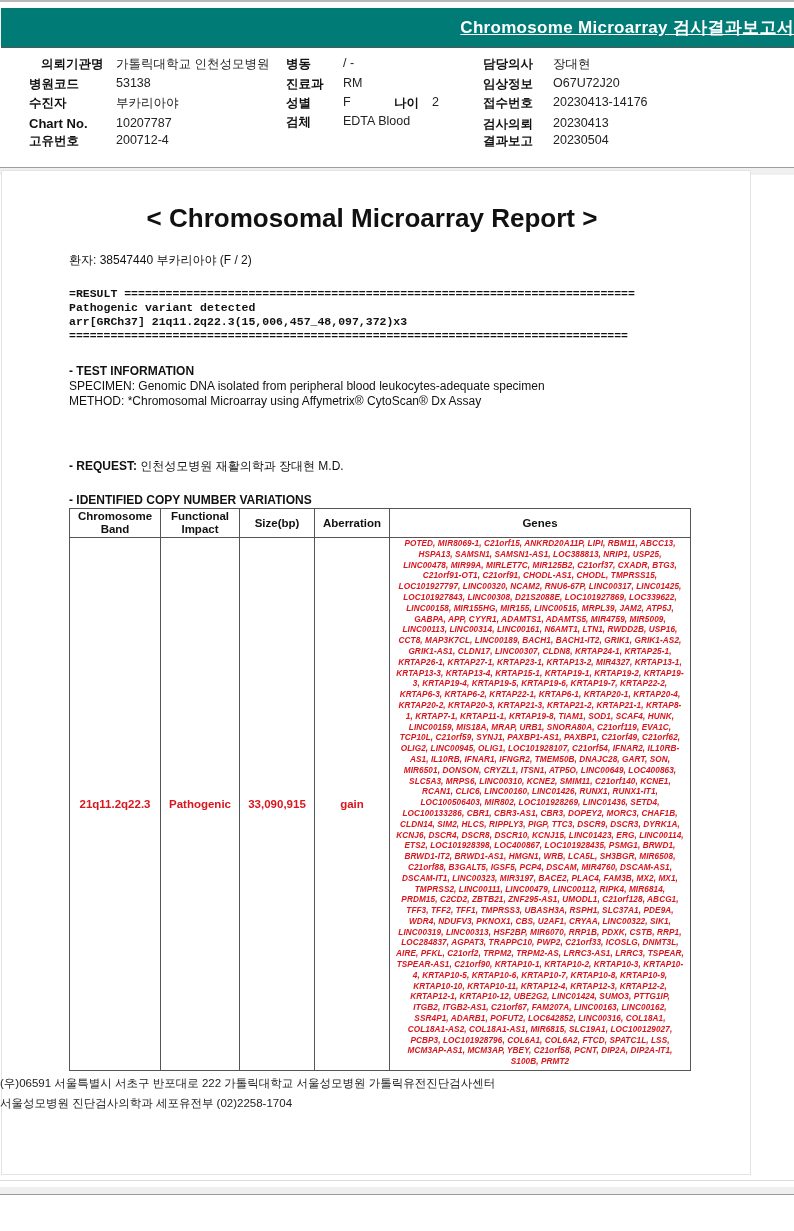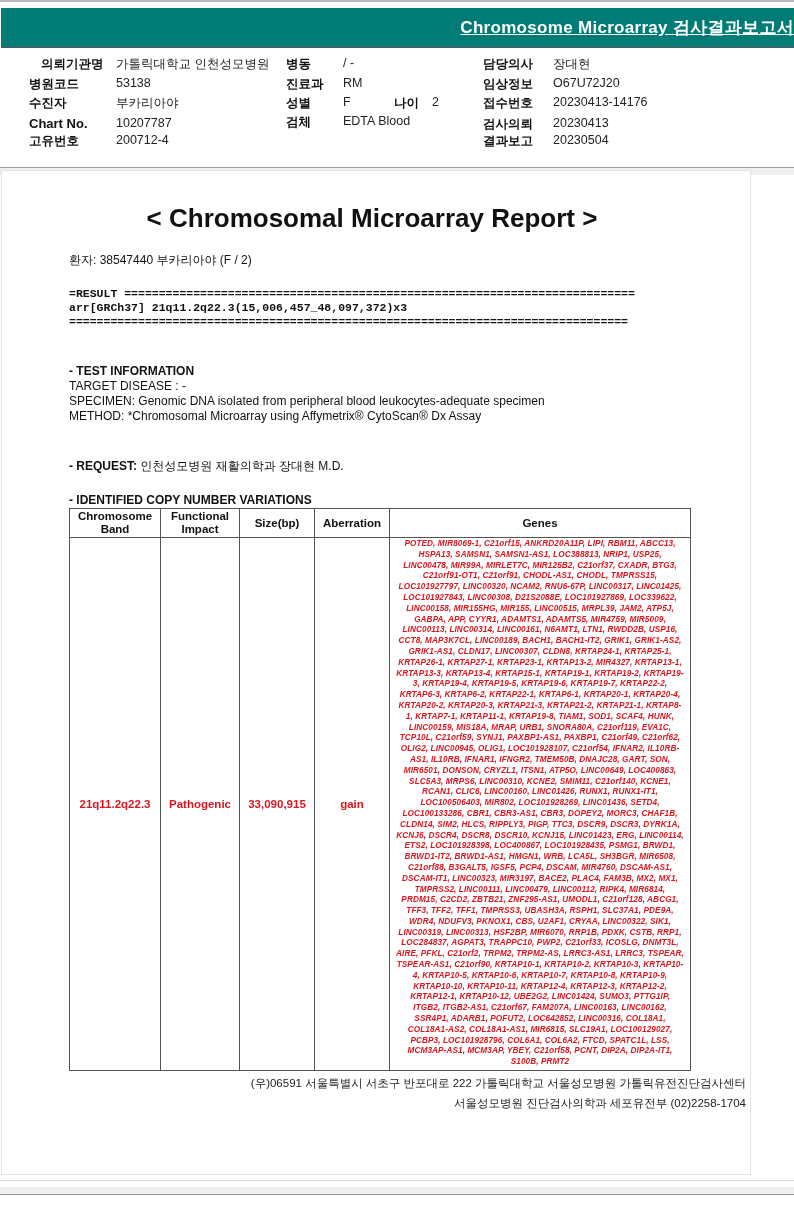--- a/index.html
+++ b/index.html
@@ -16,21 +16,21 @@
   .bottom-band2 { position: absolute; left: 0; top: 1187px; width: 794px; height: 7px; background: #efefef; border-bottom: 1px solid #9a9a9a; }
   .report-title { position: absolute; left: 0; top: 203px; width: 744px; text-align: center; font-size: 26px; font-weight: bold; font-family: "Liberation Sans", sans-serif; }
   .patient { position: absolute; left: 69px; top: 252px; font-size: 12px; font-family: "Liberation Sans", sans-serif; }
   .mono-block { position: absolute; left: 69px; font-size: 11.5px; font-family: Liberation Mono, monospace; line-height: 14px; white-space: nowrap; }
   .b { font-weight: bold; }
   .sec { position: absolute; left: 69px; font-size: 12px; font-family: "Liberation Sans", sans-serif; line-height: 15px; white-space: nowrap; }
   .cnv-table { position: absolute; left: 69px; top: 508px; width: 622px; border-collapse: collapse; font-family: "Liberation Sans", sans-serif; }
   .cnv-table th { border: 1px solid #555; font-size: 11.5px; font-weight: bold; height: 28px; line-height: 13px; text-align: center; padding: 0 2px; }
   .cnv-table td { border: 1px solid #555; text-align: center; vertical-align: middle; color: #d9161e; font-weight: bold; font-size: 11.5px; }
   .cnv-table td.genes { font-size: 8.2px; font-style: italic; line-height: 10.8px; padding: 1px 6px 2px 6px; letter-spacing: 0.1px; }
-  .footer { position: absolute; left: 0; width: 746px; text-align: right; font-size: 11.5px; font-family: "Liberation Sans", sans-serif; color: #222; }
+  .footer { position: absolute; left: 0; width: 746px; text-align: left; font-size: 11.5px; font-family: "Liberation Sans", sans-serif; color: #222; }
 </style>
 </head>
 <body>
 
 <div class="top-rule"></div>
 <div class="banner" style="background: rgb(0, 123, 118);">Chromosome Microarray 검사결과보고서</div>
 
 <div class="info">
   <span class="lbl" style="left:41px; top:4px;">의뢰기관명</span>
   <span class="val" style="left:116px; top:4px;">가톨릭대학교 인천성모병원</span>
@@ -69,27 +69,27 @@
 <div class="sep-rule"></div>
 <div class="sep-band"></div>
 
 <div class="page"></div>
 
 <div class="report-title">&lt; Chromosomal Microarray Report &gt;</div>
 <div class="patient">환자: 38547440 부카리아야  (F / 2)</div>
 
 <div class="mono-block" style="top:287px;">
   <div class="b">=RESULT ==========================================================================</div>
+  <div class="b">Pathogenic variant detected</div>
   <div class="b">arr[GRCh37] 21q11.2q22.3(15,006,457_48,097,372)x3</div>
   <div class="b">=================================================================================</div>
 </div>
 
 <div class="sec" style="top:364px;">
   <div class="b">- TEST INFORMATION</div>
-  <div>TARGET DISEASE : -</div>
   <div>SPECIMEN: Genomic DNA isolated from peripheral blood leukocytes-adequate specimen</div>
   <div>METHOD: *Chromosomal Microarray using Affymetrix® CytoScan® Dx Assay</div>
 </div>
 
 <div class="sec" style="top:459px;">
   <span class="b">- REQUEST:</span>
   <span>인천성모병원  재활의학과  장대현  M.D.</span>
 </div>
 
 <div class="sec b" style="top:493px;">- IDENTIFIED COPY NUMBER VARIATIONS</div>

